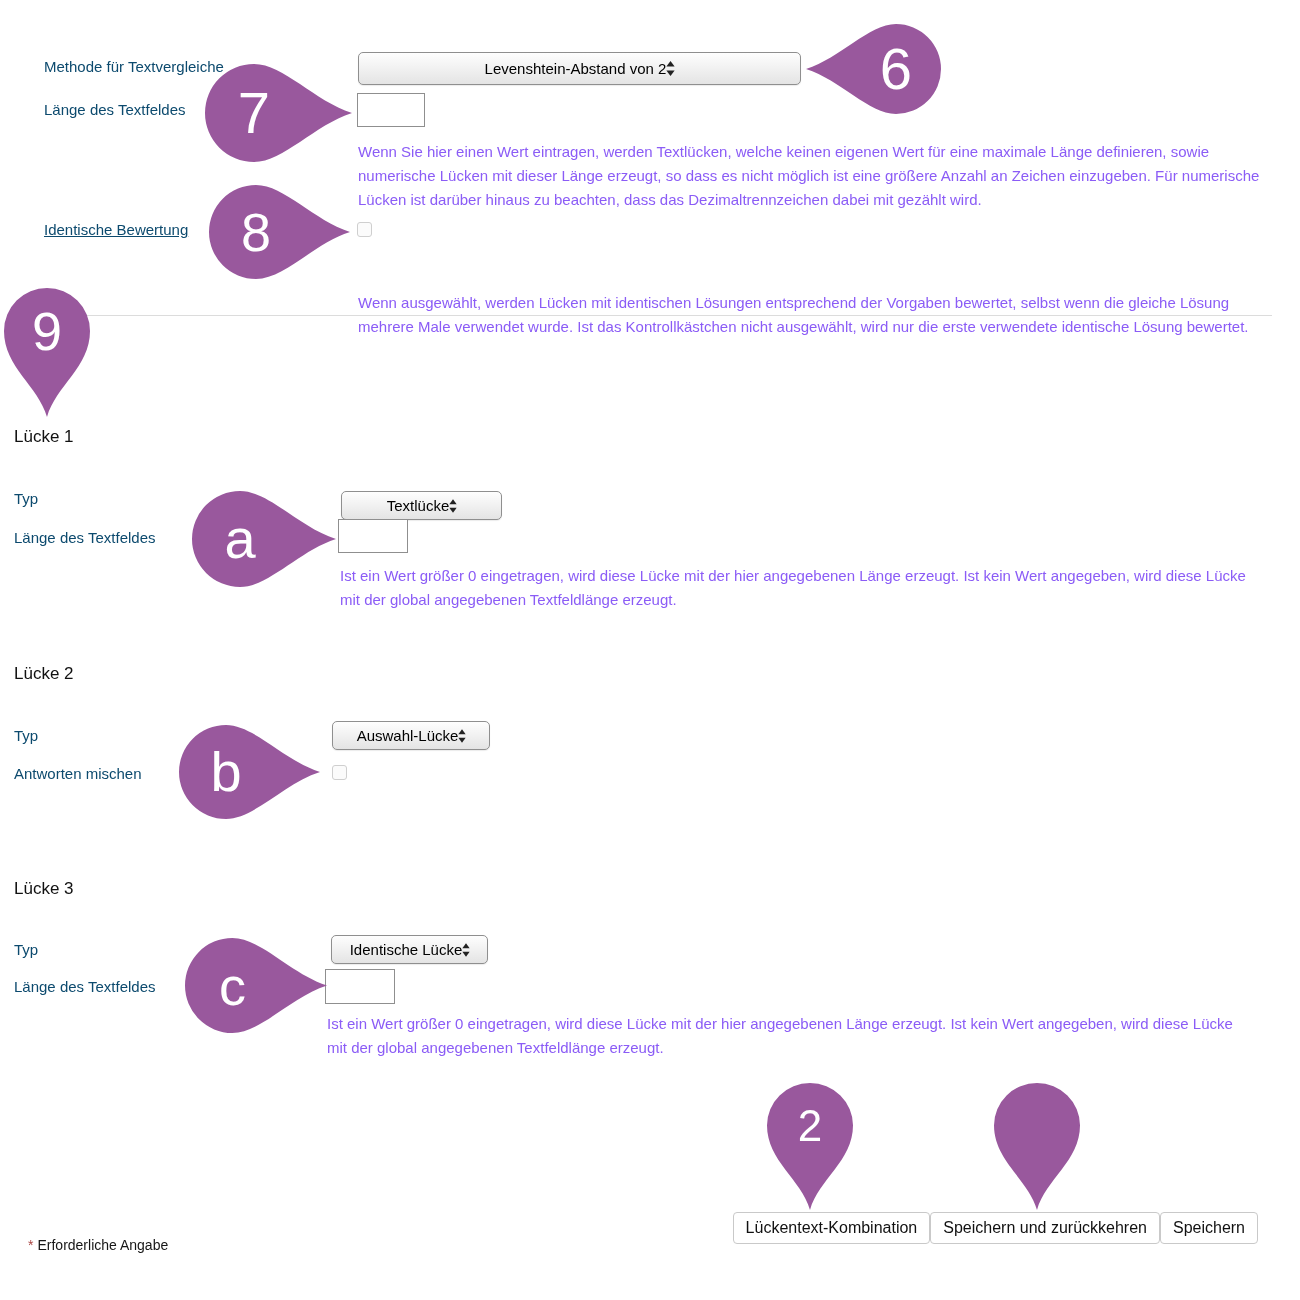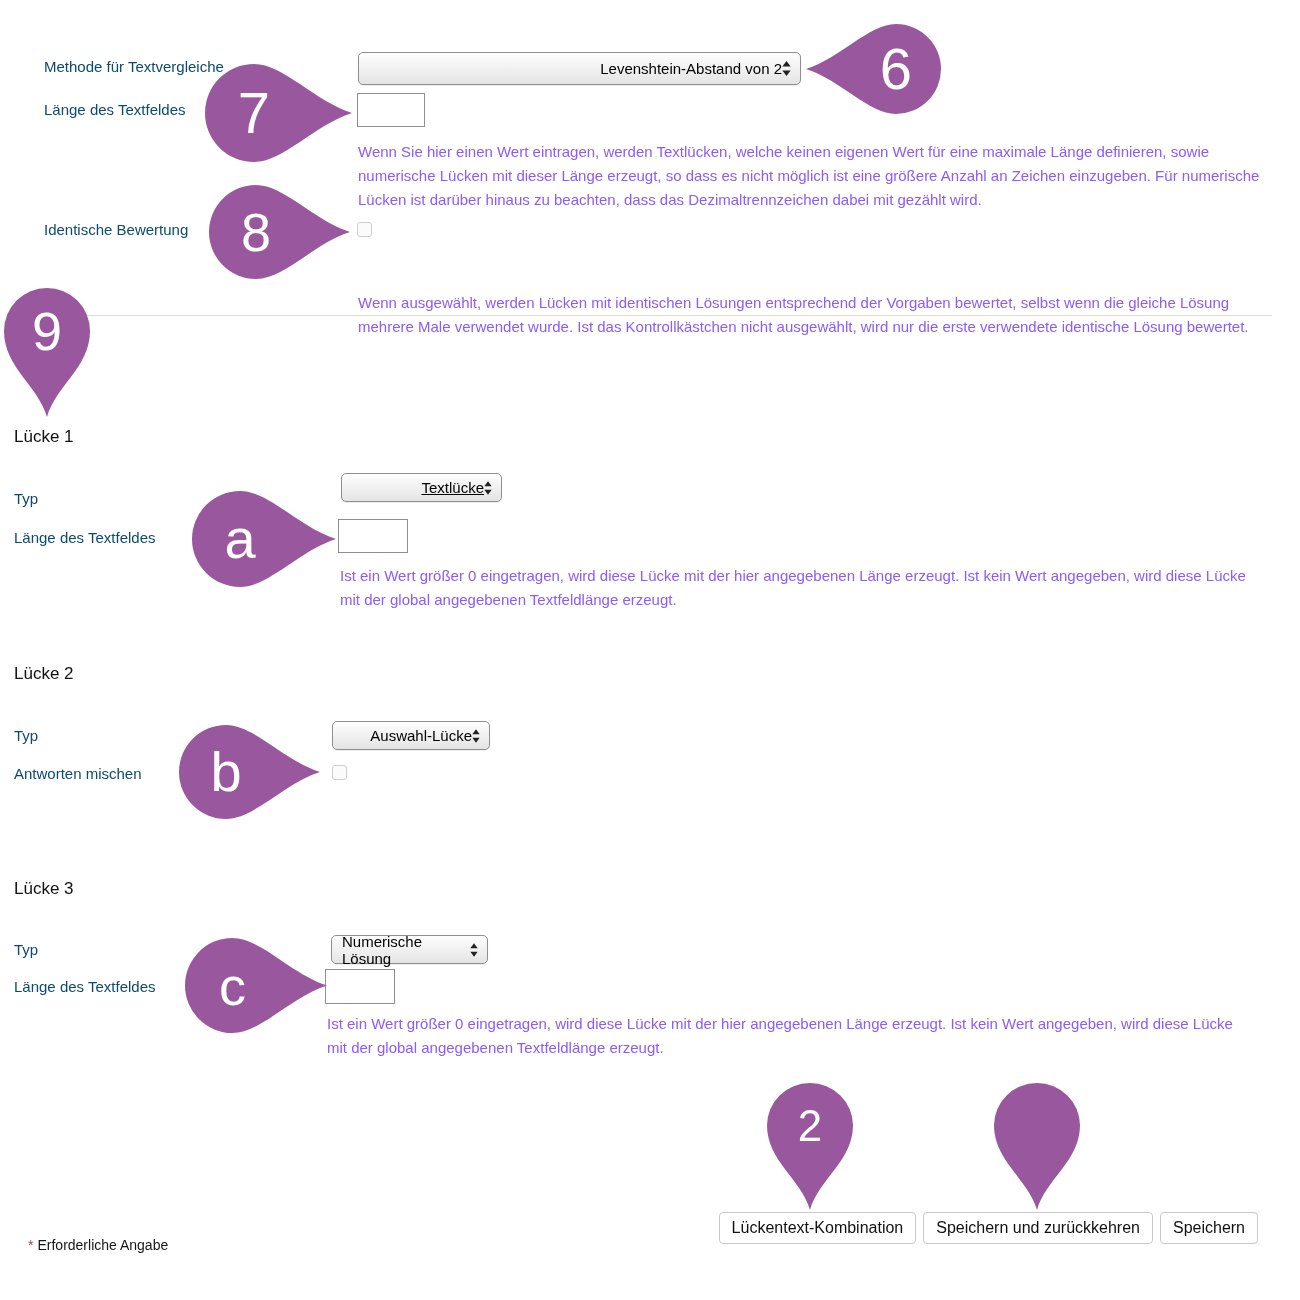--- a/index.html
+++ b/index.html
@@ -3,33 +3,33 @@
 <meta charset="utf-8">
 <style>
   html,body{margin:0;padding:0;background:#ffffff;}
   body{width:1300px;height:1300px;position:relative;font-family:"Liberation Sans",sans-serif;color:#161616;}
   .canvas{position:absolute;left:0;top:0;width:1300px;height:1300px;overflow:hidden;}
 
   .lbl{position:absolute;font-size:15px;line-height:20px;color:#0c4a6e;white-space:nowrap;}
   .heading{position:absolute;font-size:17px;line-height:22px;color:#111;white-space:nowrap;}
   .help{position:absolute;font-size:15px;line-height:24px;color:#8b5cf6;width:925px;}
 
-  .sel{position:absolute;box-sizing:border-box;display:flex;align-items:center;justify-content:flex-end;
+  .sel{position:absolute;box-sizing:border-box;display:flex;align-items:center;justify-content:center;
        padding:0 9px 0 10px;background:linear-gradient(#fefefe,#e4e4e4);
        border:1px solid #8f8f8f;border-radius:5px;font-size:15px;color:#000;
        box-shadow:0 1px 1px rgba(0,0,0,0.08);cursor:default;}
   .sel .arrows{display:flex;align-items:center;}
 
   .inp{position:absolute;box-sizing:border-box;border:1px solid #8f8f8f;background:#fff;padding:0 4px;font-size:15px;font-family:"Liberation Sans",sans-serif;}
   .cb{position:absolute;width:15px;height:15px;box-sizing:border-box;-webkit-appearance:none;appearance:none;
       border:1px solid #cfcfcf;border-radius:3px;background:#fbfbfb;margin:0;}
 
   .divider{position:absolute;left:24px;top:315px;width:1248px;border-top:1px solid #dcdcdc;}
 
-  .btnrow{position:absolute;top:1212px;right:42px;display:flex;gap:7px;}
+  .btnrow{position:absolute;top:1212px;right:42px;display:flex;}
   .btn{box-sizing:border-box;height:32px;padding:0 12px;background:#ffffff;border:1px solid #c9c9c9;
        border-radius:4px;font-size:16px;color:#111;display:flex;align-items:center;white-space:nowrap;
        font-family:"Liberation Sans",sans-serif;cursor:pointer;}
 
   .req{position:absolute;left:28px;top:1216px;font-size:14px;white-space:nowrap;margin-top:21px;}
   .req .star{color:#a94442;margin-right:4px;}
 
   .pin{position:absolute;z-index:6;}
   .pin svg{position:absolute;left:0;top:0;width:100%;height:100%;display:block;}
   .pin-label{position:absolute;color:#ffffff;display:flex;align-items:center;justify-content:center;
@@ -51,29 +51,29 @@
           <path d="M4.5 0 L8.6 5.4 L0.4 5.4 Z" fill="#222"></path>
           <path d="M4.5 15 L8.6 9.6 L0.4 9.6 Z" fill="#222"></path>
         </svg>
     </span>
   </div>
 
   <div class="lbl" style="left:44px;top:100px;">Länge des Textfeldes</div>
   <input class="inp" style="left: 357px; top: 93px; width: 68px; height: 34px;">
   <div class="help" style="left:358px;top:140px;">Wenn Sie hier einen Wert eintragen, werden Textlücken, welche keinen eigenen Wert für eine maximale Länge definieren, sowie numerische Lücken mit dieser Länge erzeugt, so dass es nicht möglich ist eine größere Anzahl an Zeichen einzugeben. Für numerische Lücken ist darüber hinaus zu beachten, dass das Dezimaltrennzeichen dabei mit gezählt wird.</div>
 
-  <div class="lbl" style="left:44px;top:220px;">Identische Bewertung</div>
+  <div class="lbl" style="left:44px;top:220px;text-decoration:underline;">Identische Bewertung</div>
   <input type="checkbox" class="cb" style="left: 357px; top: 222px;">
   <div class="help" style="left:358px;top:247px;margin-top:44px;">Wenn ausgewählt, werden Lücken mit identischen Lösungen entsprechend der Vorgaben bewertet, selbst wenn die gleiche Lösung mehrere Male verwendet wurde. Ist das Kontrollkästchen nicht ausgewählt, wird nur die erste verwendete identische Lösung bewertet.</div>
 
   <div class="divider"></div>
 
   <div class="heading" style="left:14px;top:426px;">Lücke 1</div>
   <div class="lbl" style="left:14px;top:489px;">Typ</div>
-  <div class="sel" style="left:341px;top:473px;width:161px;height:29px;text-decoration:underline;">
+  <div class="sel" style="left:341px;top:491px;width:161px;height:29px;">
     <span>Textlücke</span>
     <span class="arrows">
       <svg width="8" height="14" viewBox="0 0 9 15">
           <path d="M4.5 0 L8.6 5.4 L0.4 5.4 Z" fill="#222"></path>
           <path d="M4.5 15 L8.6 9.6 L0.4 9.6 Z" fill="#222"></path>
         </svg>
     </span>
   </div>
   <div class="lbl" style="left:14px;top:528px;">Länge des Textfeldes</div>
   <input class="inp" style="left: 338px; top: 519px; width: 70px; height: 34px;">
@@ -89,21 +89,21 @@
           <path d="M4.5 15 L8.6 9.6 L0.4 9.6 Z" fill="#222"></path>
         </svg>
     </span>
   </div>
   <div class="lbl" style="left:14px;top:764px;">Antworten mischen</div>
   <input type="checkbox" class="cb" style="left: 332px; top: 765px;">
 
   <div class="heading" style="left:14px;top:878px;">Lücke 3</div>
   <div class="lbl" style="left:14px;top:940px;">Typ</div>
   <div class="sel" style="left:331px;top:935px;width:157px;height:29px;">
-    <span>Numerische Lösung</span>
+    <span>Identische Lücke</span>
     <span class="arrows">
       <svg width="8" height="14" viewBox="0 0 9 15">
           <path d="M4.5 0 L8.6 5.4 L0.4 5.4 Z" fill="#222"></path>
           <path d="M4.5 15 L8.6 9.6 L0.4 9.6 Z" fill="#222"></path>
         </svg>
     </span>
   </div>
   <div class="lbl" style="left:14px;top:977px;">Länge des Textfeldes</div>
   <input class="inp" style="left: 325px; top: 969px; width: 70px; height: 35px;">
   <div class="help" style="left:327px;top:1012px;">Ist ein Wert größer 0 eingetragen, wird diese Lücke mit der hier angegebenen Länge erzeugt. Ist kein Wert angegeben, wird diese Lücke mit der global angegebenen Textfeldlänge erzeugt.</div>

